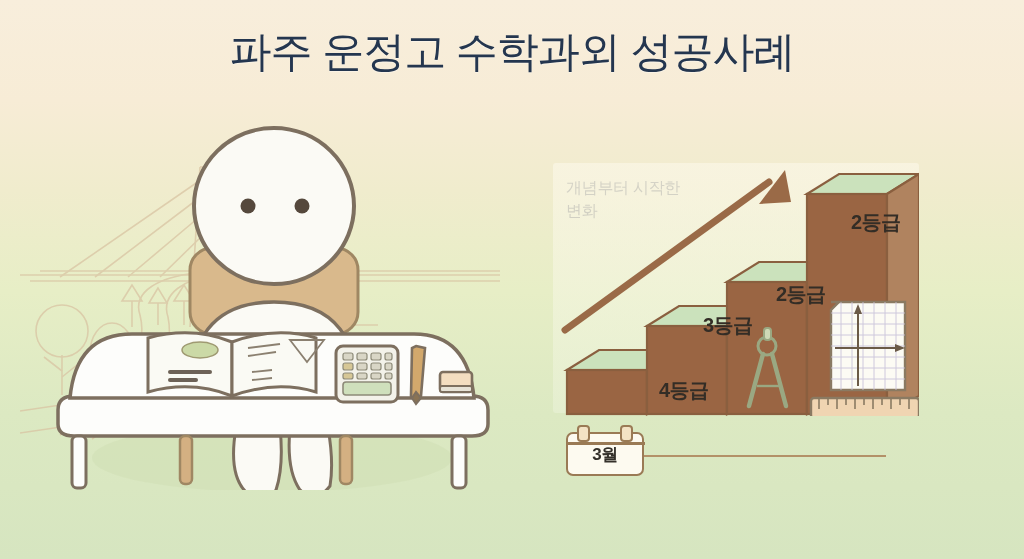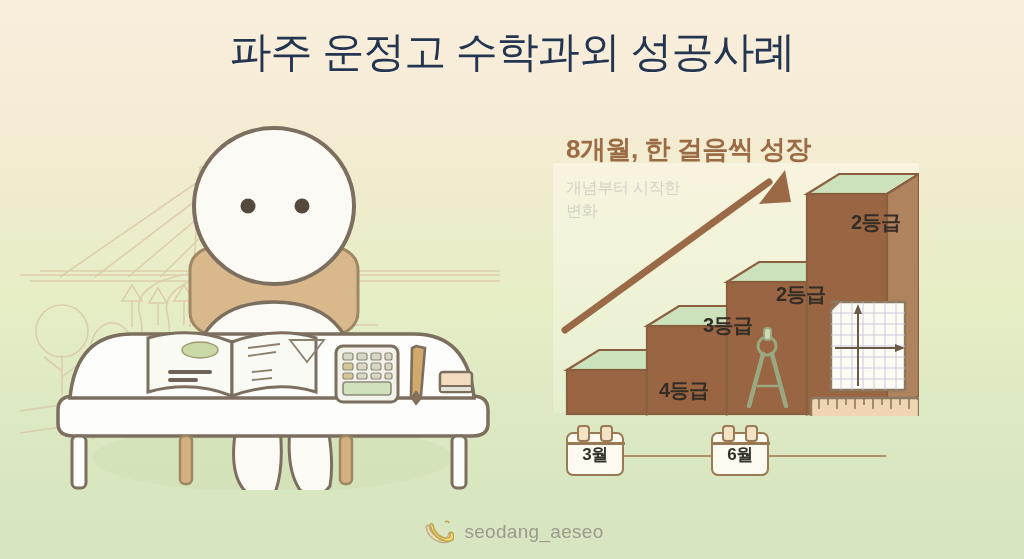--- a/index.html
+++ b/index.html
@@ -67,21 +67,21 @@
     font-size:20px; font-weight:bold; letter-spacing:-0.5px;
     color:#332d26;
   }
 
   
   .cal-rail {
     position:absolute; left:586px; top:455px; width:300px; height:2px;
     background:#b39168;
   }
   .cal {
-    position:absolute; top:432px; width:58px; height:44px;
+    position:absolute; top:432px; width:78px; height:44px;
     background:#fdfaf0;
     border:2.5px solid #9a7a55;
     border-radius:7px;
     display:flex; align-items:center; justify-content:center;
     font-size:17px; font-weight:bold; letter-spacing:-0.5px;
     color:#34302a;
   }
   .cal::before, .cal::after{
     content:""; position:absolute; top:-9px;
     width:9px; height:13px;
@@ -249,21 +249,20 @@
       <path d="M376 236 l9 2 l-4 48 l-5 6 l-5 -6 l1 -48 z" fill="#d2a86c" stroke="#7d6f5f" stroke-width="2.6"></path>
       <path d="M376 282 l5 6 l-5 6 l-4 -6 z" fill="#8a7354" stroke="#7d6f5f" stroke-width="2"></path>
     </g>
 
     <g>
       <rect x="400" y="262" width="32" height="20" rx="3" fill="#f3ddc0" stroke="#7d6f5f" stroke-width="2.6"></rect>
       <rect x="400" y="276" width="32" height="6" rx="2" fill="#e6e2d6" stroke="#7d6f5f" stroke-width="2"></rect>
     </g>
   </svg>
 
-  <div id="right-head">8개월, 한 걸음씩 성장</div>
   <div id="right-sub">개념부터 시작한
 변화</div>
 
   <div class="stair-panel"></div>
 
   <svg style="position:absolute;left:553px;top:160px;" width="366" height="256" viewBox="0 0 366 256">
 
     <g>
       <polygon points="14,210 46,190 126,190 94,210" fill="#cbe2bc" stroke="#8a5f3f" stroke-width="2.2"></polygon>
       <rect x="14" y="210" width="80" height="44" fill="#9a6543" stroke="#8a5f3f" stroke-width="2.2"></rect>
@@ -348,27 +347,15 @@
   <div class="step-label" style="left:703px;top:312px;">3등급</div>
   <div class="step-label" style="left:776px;top:281px;">2등급</div>
   <div class="step-label" style="left:851px;top:209px;">2등급</div>
 
   <div class="cal-rail"></div>
 
   <div class="cal" style="left:566px;">
     <span class="ribbon"></span>
     <span>3월</span>
   </div>
-  <div class="cal" style="left:711px;">
-    <span class="ribbon"></span>
-    <span>6월</span>
-  </div>
-
-  <div id="footer">
-    <svg width="34" height="26" viewBox="0 0 34 26">
-      <path d="M6 8 q2 12 14 15 q12 3 12 -8 q-1 -3 -3 -1 q-1 7 -9 5 q-9 -3 -11 -12 q-2 -2 -3 1 z" fill="#eddcae" stroke="#b8ae8a" stroke-width="1.4"></path>
-      <path d="M10 6 q3 13 15 16 q11 2 8 -8 q-2 -2 -3 1 q1 5 -6 4 q-9 -3 -11 -13 q-2 -3 -3 0 z" fill="#f2d873" stroke="#c0a24f" stroke-width="1.4"></path>
-      <path d="M25 3 q3 -2 4 1" fill="none" stroke="#c0a24f" stroke-width="1.6"></path>
-    </svg>
-    <span class="handle">seodang_aeseo</span>
-  </div>
+
 
 </div>
 
 </body></html>

